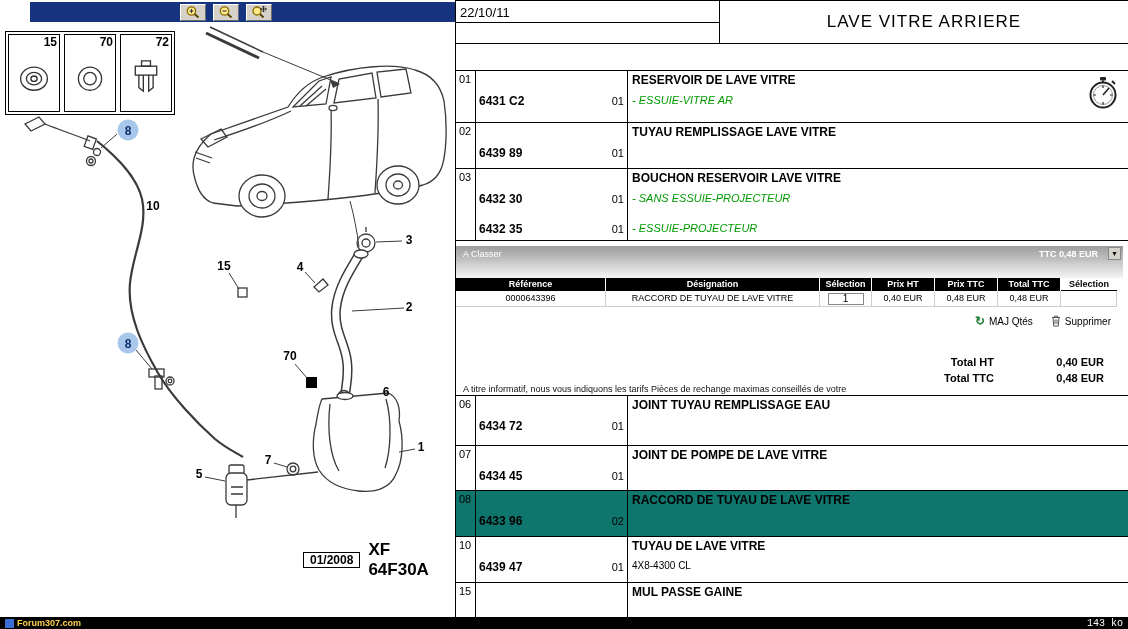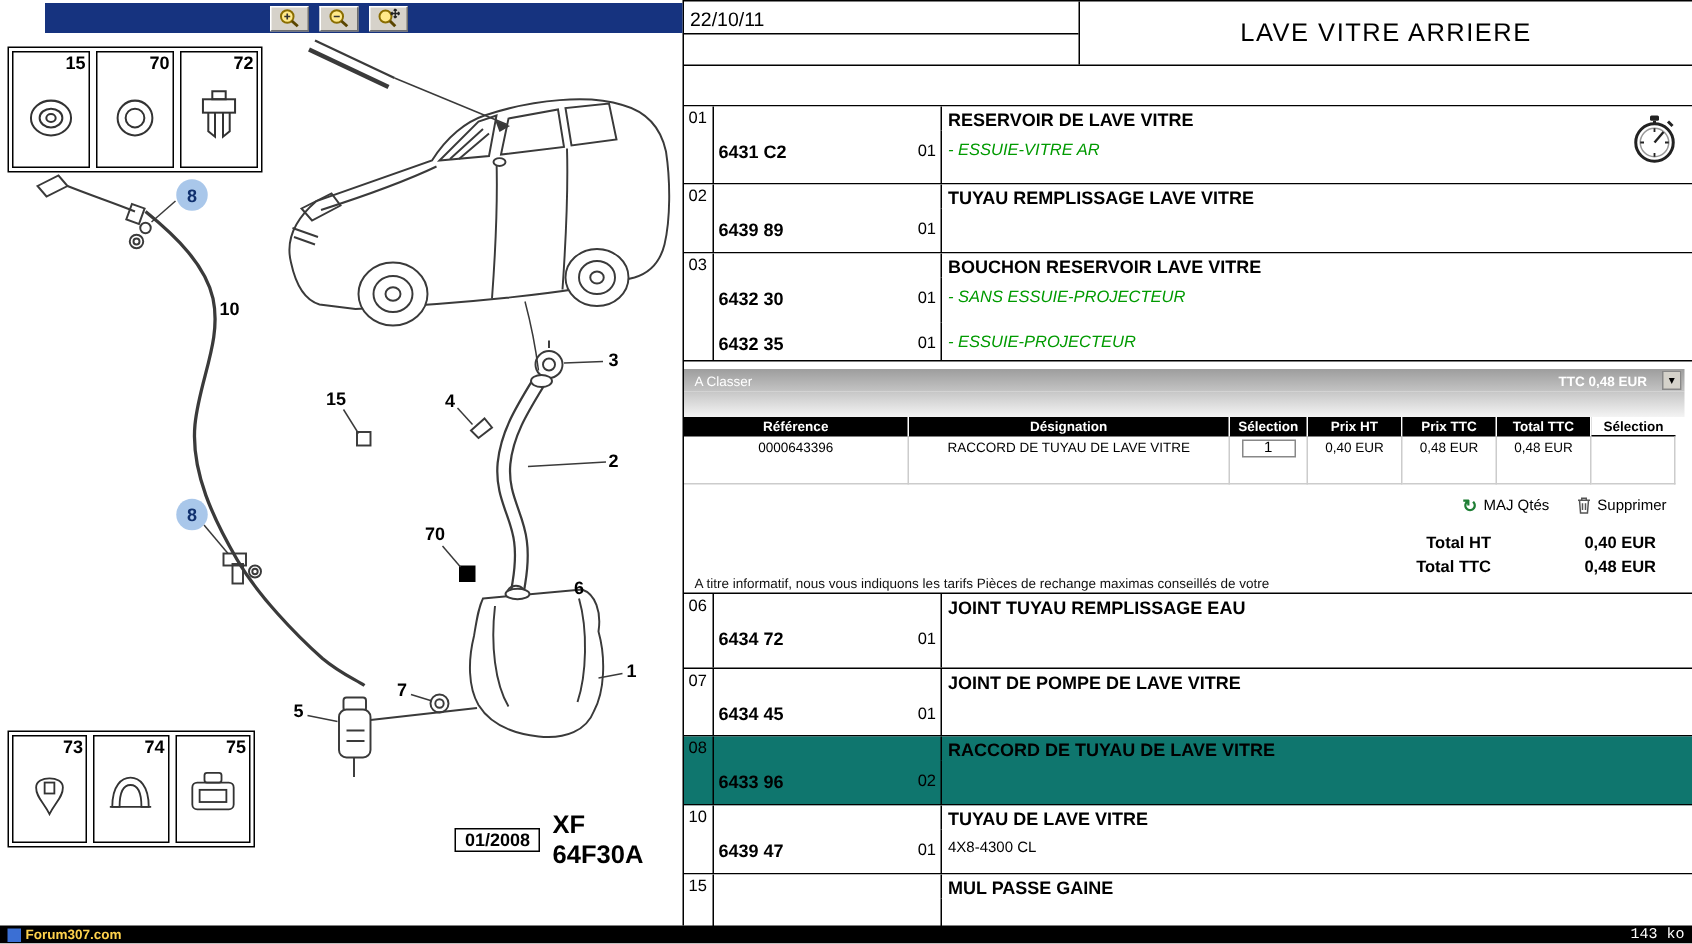--- a/index.html
+++ b/index.html
@@ -54,21 +54,21 @@
   
   .cart{position:absolute;top:246px;left:0;right:5px}
   .cart-titlebar{display:flex;align-items:center;height:15px;background:linear-gradient(#9d9d9d,#c4c4c4);color:#fff;font-size:9px;padding:0 2px 0 7px}
   .cart-title{flex:1}
   .cart-ttc{font-weight:bold;margin-right:10px}
   .cart-dd{width:13px;height:13px;background:#d5d2ca;border:1px solid #888;font-size:8px;line-height:10px;padding:0;cursor:pointer}
   .cart-fade{height:17px;background:linear-gradient(#c6c6c6,#f4f4f4)}
   .cart-cols,.cart-row{display:flex}
   .cart-cols .cell{background:#000;color:#fff;font-size:9px;font-weight:bold;text-align:center;height:13px;line-height:13px;border-right:1px solid #fff}
   .cart-cols .cell.sel{background:#fff;color:#000;border-right:none;border-bottom:1px solid #000}
-  .cart-row .cell{font-size:9px;text-align:center;height:32px;line-height:15px;border-right:1px solid #ccc;border-bottom:1px solid #ccc}
+  .cart-row .cell{font-size:9px;text-align:center;height:16px;line-height:15px;border-right:1px solid #ccc;border-bottom:1px solid #ccc}
   .c1{width:150px}.c2{width:214px}.c3{width:52px}.c4{width:63px}.c5{width:63px}.c6{width:63px}.c7{width:56px;flex:none}
   .qtyinput{width:36px;height:12px;font-size:10px;text-align:center;border:1px solid #888;vertical-align:middle}
   .cart-actions{display:flex;justify-content:flex-end;gap:18px;padding:8px 12px 0 0;font-size:10px;color:#222}
   .abtn{display:flex;align-items:center;gap:4px;background:none;border:none;font-size:10px;cursor:pointer}
   .refresh-glyph{color:#1e7e34;font-weight:bold;font-size:12px;line-height:10px}
 
   .totals{position:absolute;top:354px;right:24px;width:250px;font-size:11px;font-weight:bold}
   .trow{display:flex;height:16px;align-items:center}
   .trow .lab{width:140px;text-align:right}
   .trow .val{flex:1;text-align:right}
@@ -226,44 +226,20 @@
     <div class="tcell">
       <span class="tlabel">72</span>
       <svg width="50" height="66" viewBox="0 0 50 74" stroke="#333" fill="none" stroke-width="1.5">
         <rect x="13" y="26" width="24" height="10"></rect>
           <path d="M20,20 h10 v6 h-10 z"></path>
         <path d="M17,36 L17,50 L22,54 L22,36 M33,36 L33,50 L28,54 L28,36"></path>
       </svg>
     </div>
   </div>
 
-  <div class="thumbs" style="left:5px;top:487px;width:165px;height:78px">
-    <div class="tcell">
-      <span class="tlabel">73</span>
-      <svg width="48" height="60" viewBox="0 0 50 74" stroke="#333" fill="none" stroke-width="1.5">
-        <path d="M14,32 C14,22 36,22 36,32 C36,40 30,44 25,54 C20,44 14,40 14,32 Z"></path>
-          <rect x="21" y="28" width="8" height="9"></rect>
-      </svg>
-    </div>
-    <div class="tcell">
-      <span class="tlabel">74</span>
-      <svg width="48" height="60" viewBox="0 0 50 74" stroke="#333" fill="none" stroke-width="1.5">
-        <path d="M10,48 C10,30 18,24 25,24 C32,24 40,30 40,48 L34,48 C34,34 30,30 25,30 C20,30 16,34 16,48 Z"></path>
-          <path d="M8,48 h34"></path>
-      </svg>
-    </div>
-    <div class="tcell">
-      <span class="tlabel">75</span>
-      <svg width="48" height="60" viewBox="0 0 50 74" stroke="#333" fill="none" stroke-width="1.5">
-        <rect x="8" y="28" width="34" height="22" rx="4"></rect>
-          <rect x="14" y="34" width="22" height="10"></rect>
-          <rect x="18" y="20" width="14" height="8" rx="2"></rect>
-      </svg>
-    </div>
-  </div>
 
   <span class="co" style="left:409px;top:240px">3</span>
   <span class="co" style="left:300px;top:267px">4</span>
   <span class="co" style="left:409px;top:307px">2</span>
   <span class="co" style="left:224px;top:266px">15</span>
   <span class="co" style="left:290px;top:356px">70</span>
   <span class="co" style="left:386px;top:392px">6</span>
   <span class="co" style="left:153px;top:206px">10</span>
   <span class="co" style="left:421px;top:447px">1</span>
   <span class="co" style="left:199px;top:474px">5</span>

